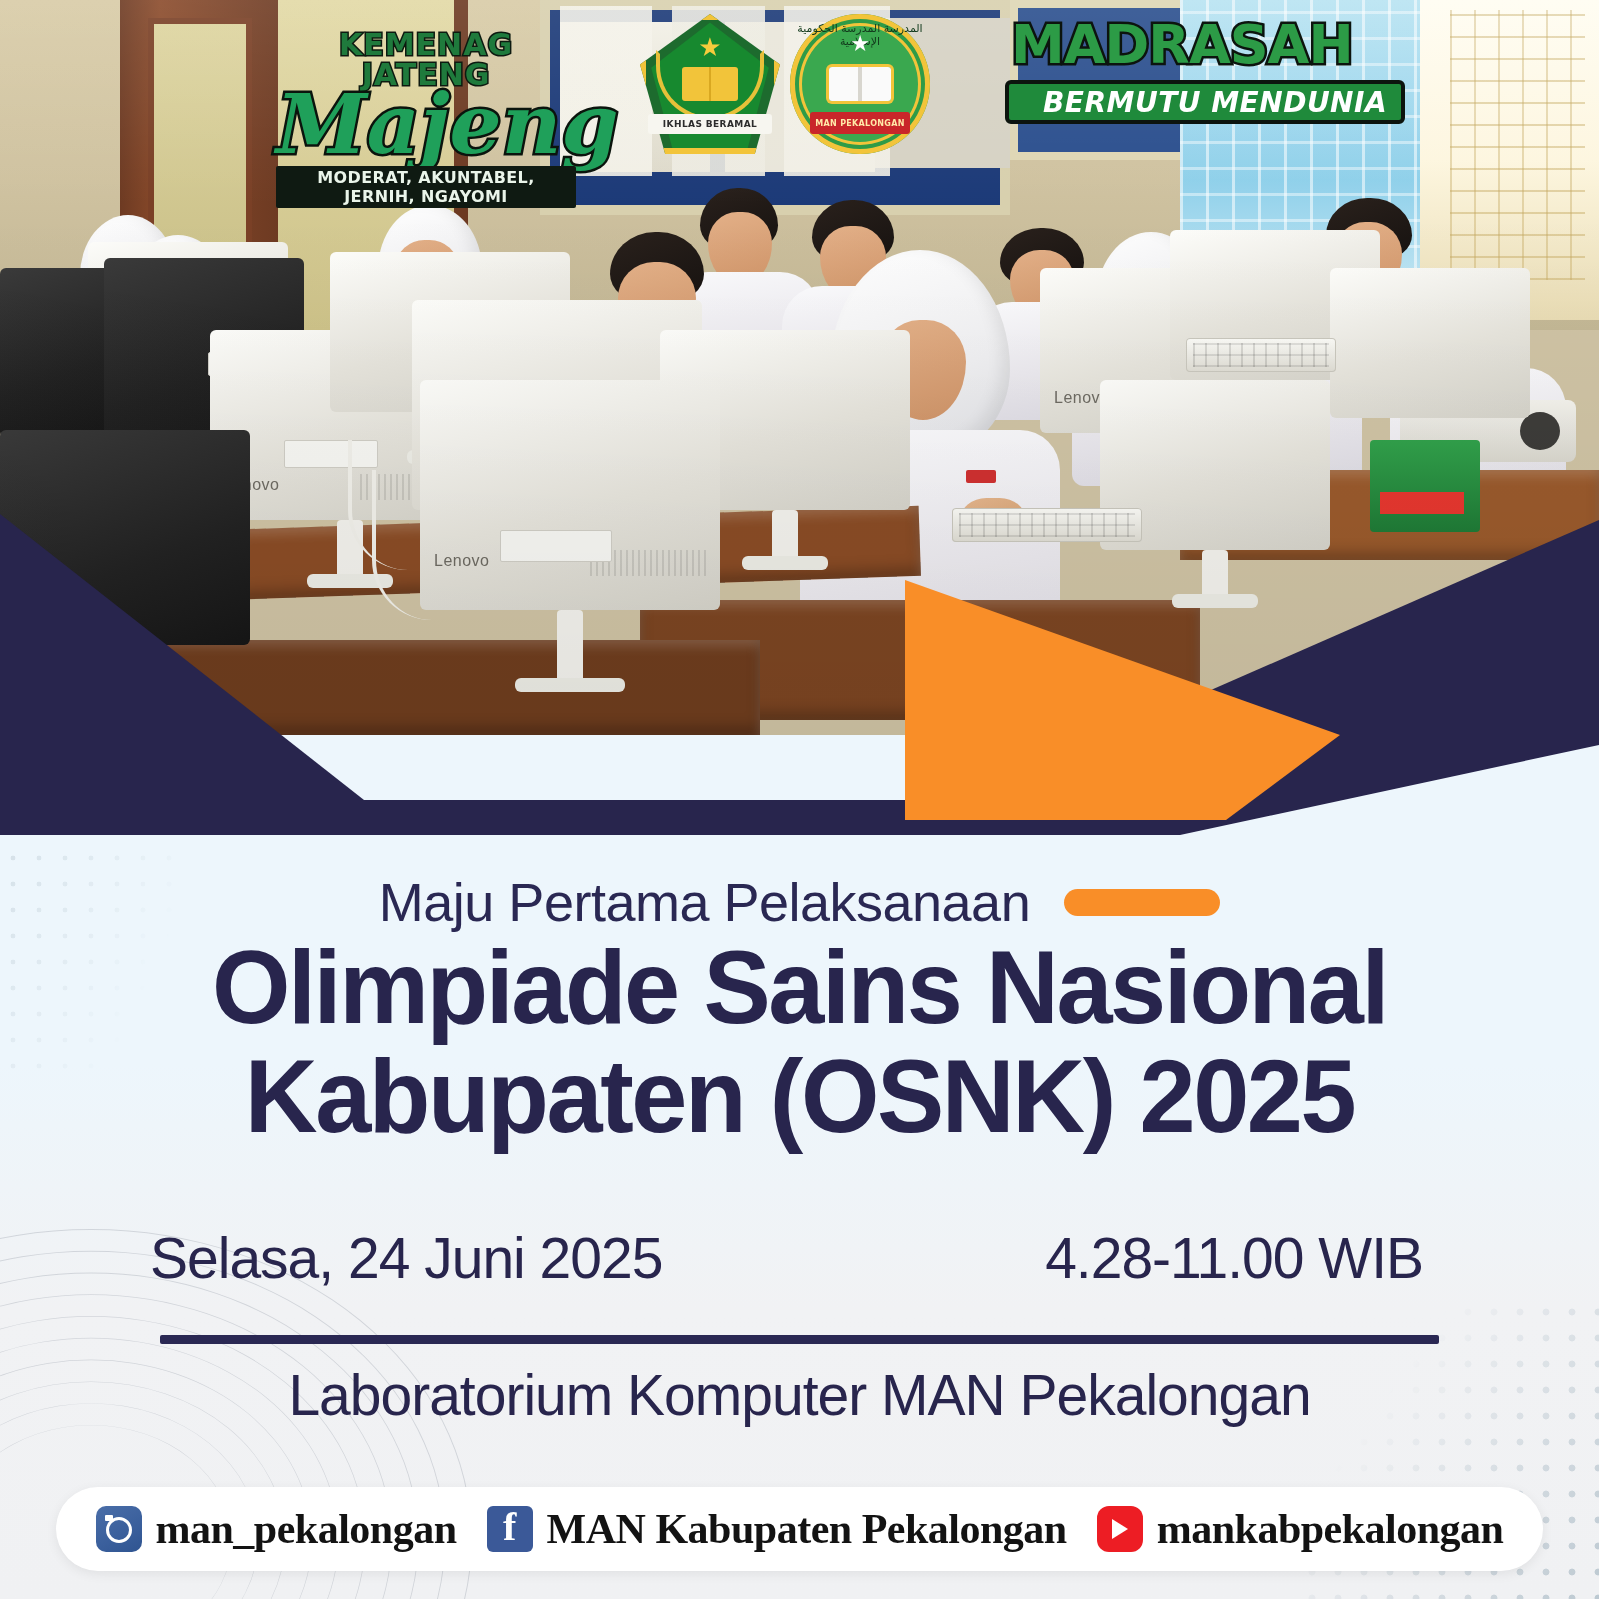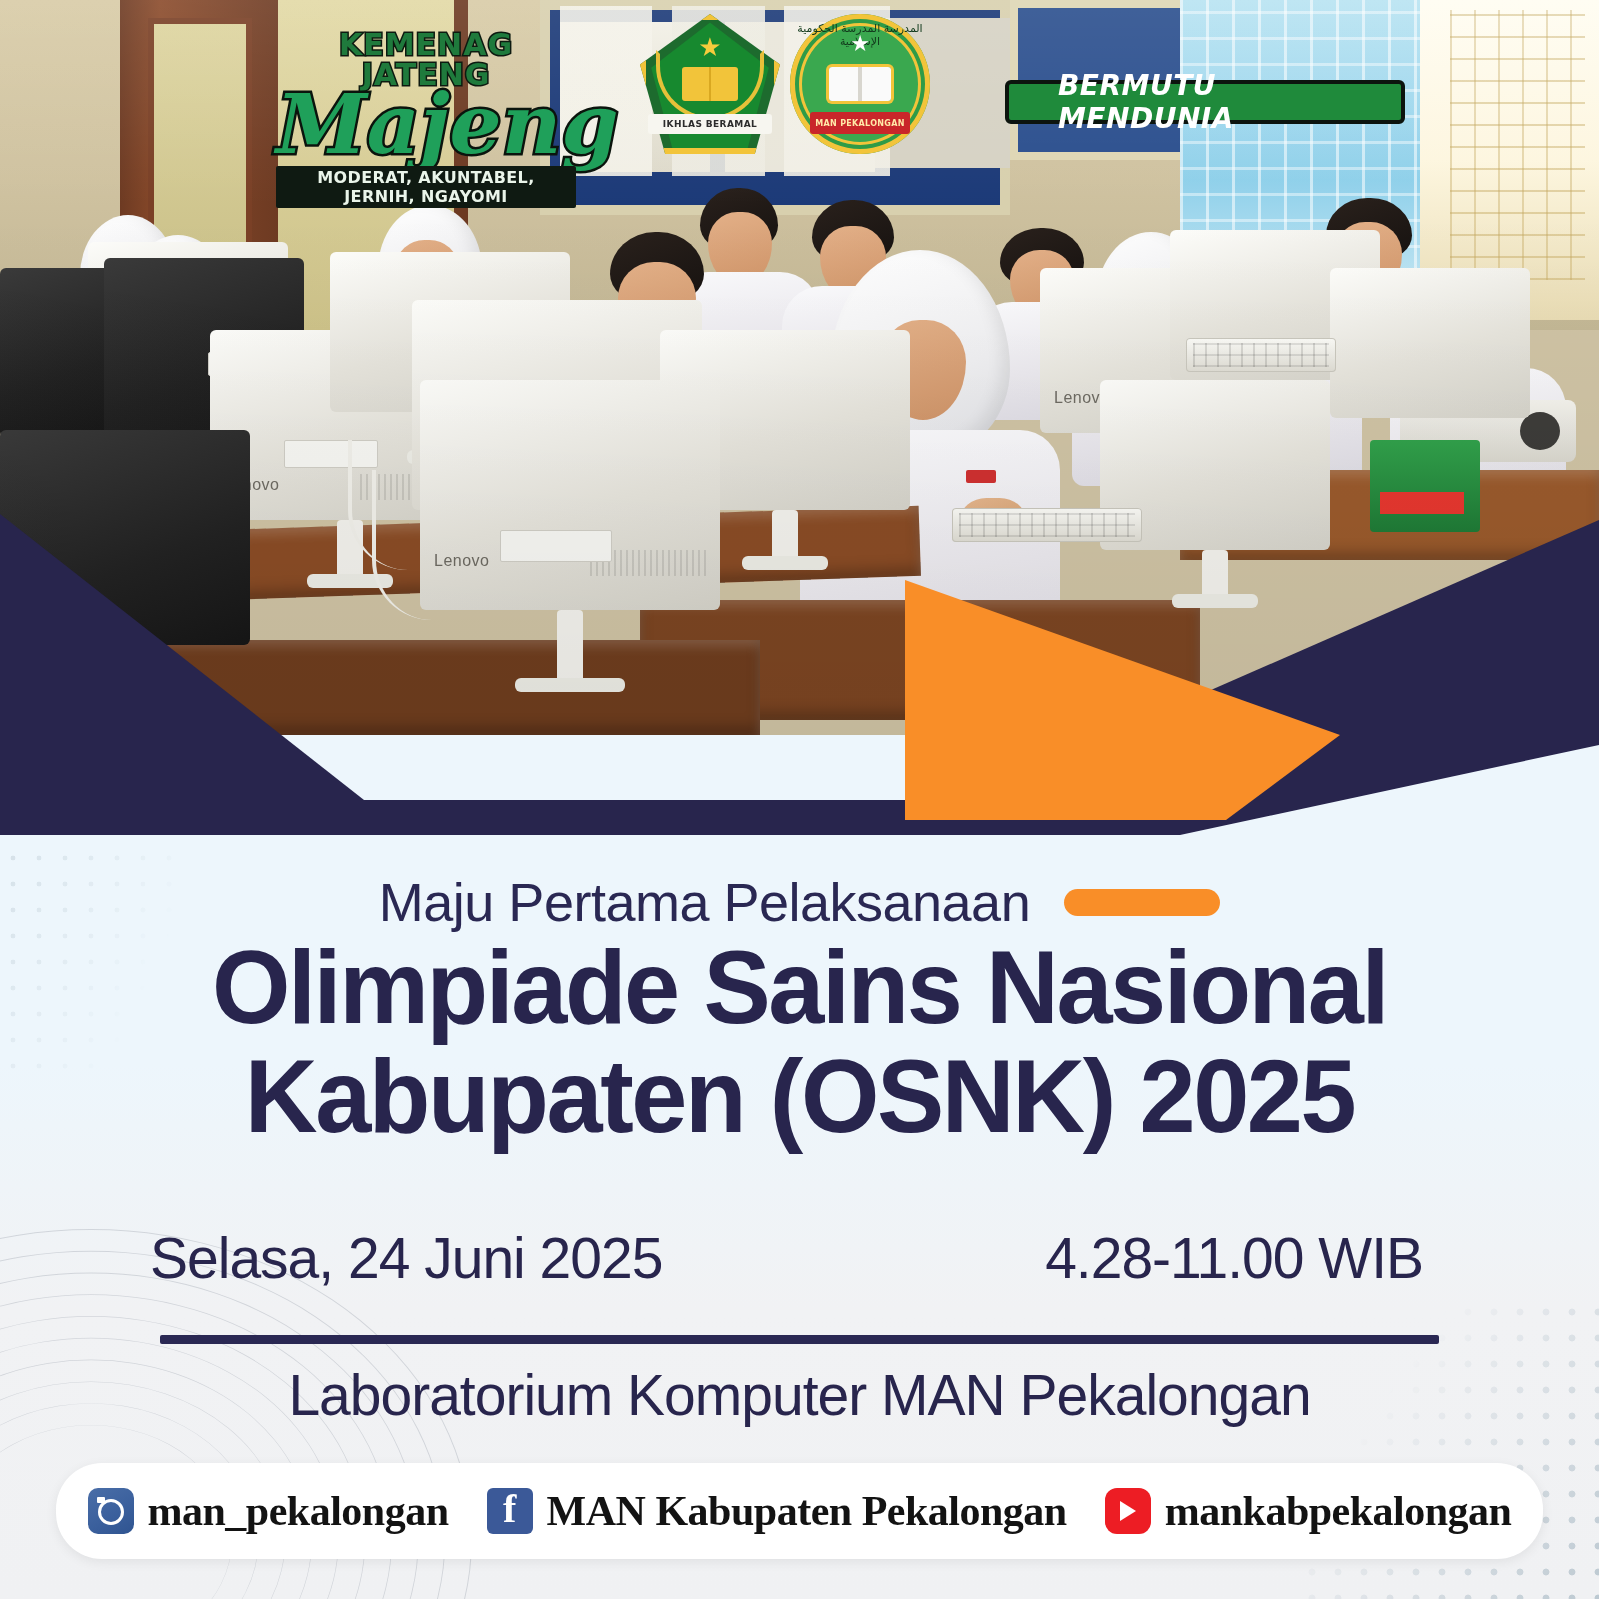--- a/index.html
+++ b/index.html
@@ -279,21 +279,21 @@
     font-size:76px;font-weight:bold;font-style:italic;color:#f5b324;
     -webkit-text-stroke:5px #0c140e;paint-order:stroke fill;
     font-family:"DejaVu Serif",serif;line-height:1;
   }
   .md-bar{
     position:absolute;left:0;top:64px;width:400px;height:44px;
     background:#1f8a3b;border:4px solid #0c140e;border-radius:6px;box-sizing:border-box;
     display:flex;align-items:center;
   }
   .md-bar span{
-    padding-left:49px;font-size:28px;font-weight:bold;font-style:italic;color:#ffffff;
+    padding-left:34px;font-size:28px;font-weight:bold;font-style:italic;color:#ffffff;
     letter-spacing:.5px;font-family:"DejaVu Sans",sans-serif;
   }
 
   
   .shape{position:absolute;}
   .navy-big{
     left:0;top:490px;width:1599px;height:345px;
     background:#28254D;
     clip-path:polygon(0 24px, 905px 735px, 0 735px);
   }
@@ -382,23 +382,23 @@
   }
 
   .venue{
     position:absolute;left:0;right:0;top:527px;text-align:center;
     font-size:57px;color:#28254D;letter-spacing:-1px;
     font-family:"Liberation Sans",sans-serif;
   }
 
   
   .social{
-    position:absolute;left:56px;right:56px;bottom:40px;height:96px;
+    position:absolute;left:56px;right:56px;bottom:28px;height:84px;
     background:#ffffff;border-radius:46px;
-    display:flex;align-items:center;justify-content:center;gap:38px;
+    display:flex;align-items:center;justify-content:center;gap:30px;
     box-shadow:0 3px 12px rgba(0,0,0,.07);
   }
   .soc{display:flex;align-items:center;gap:14px;}
   .soc .label{
     font-family:"Liberation Serif",serif;font-weight:bold;
     font-size:42px;color:#131313;letter-spacing:-.5px;white-space:nowrap;
   }
   .ico{width:46px;height:46px;border-radius:10px;position:relative;flex:0 0 auto;}
   .ico.ig{background:linear-gradient(150deg,#4a6ea8,#3a5f9c 60%,#2f5490);}
   .ico.ig:before{
@@ -613,20 +613,21 @@
     <div class="emblem man">
       <div class="mancrest"></div>
       <div class="mc-arab">المدرسة المدرسة الحكومية الإسلامية</div>
       <div class="mc-star">★</div>
       <div class="mc-book"></div>
       <div class="mc-ribbon">MAN PEKALONGAN</div>
     </div>
 
     <div class="madrasah">
       <div class="md-top">
+        <div class="md-word">MADRASAH</div>
       </div>
       <div class="md-bar">
         <span>BERMUTU MENDUNIA</span>
       </div>
     </div>
   </div>
 
   <div class="shape navy-big"></div>
   <div class="shape navy-right"></div>
   <div class="shape navy-fill"></div>

